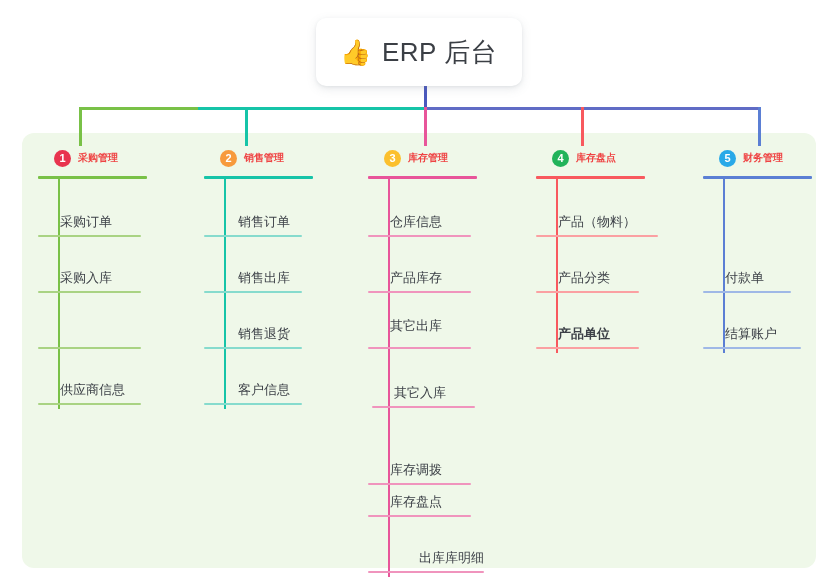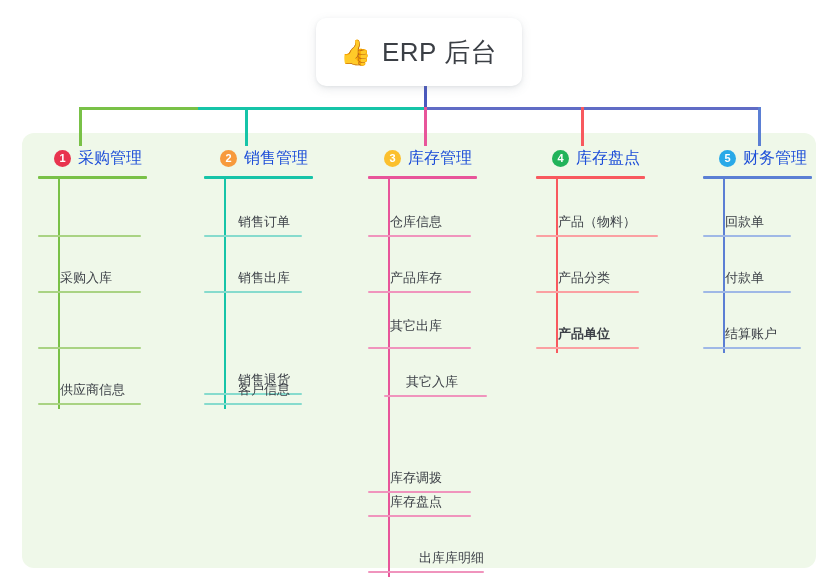--- a/index.html
+++ b/index.html
@@ -48,21 +48,21 @@
     display:flex;align-items:center;gap:7px;
     height:24px;
     padding-left:16px;
   }
   .badge{
     width:17px;height:17px;border-radius:50%;
     display:flex;align-items:center;justify-content:center;
     color:#fff;font-size:11px;line-height:1;font-weight:bold;
     flex:0 0 auto;
   }
-  .col-title{font-size:16px;color:#1d4ed8;white-space:nowrap;}
+  .col-title{font-size:10px;color:#ef4444;white-space:nowrap;font-weight:bold;}
   .head-rule{height:3px;border-radius:1px;margin-top:6px;}
   .spine{position:absolute;width:2px;top:0;}
 
   .leaf{
     position:absolute;
     display:flex;flex-direction:column;justify-content:flex-end;
   }
   .leaf-label{
     font-size:13px;color:#3d4148;white-space:nowrap;
     padding-left:22px;padding-bottom:4px;
@@ -95,20 +95,21 @@
 
   <div class="col" style="left:38px;top:146px;width:150px;">
     <div class="col-head">
       <span class="badge" style="background:#e8344e;">1</span>
       <span class="col-title">采购管理</span>
     </div>
     <div class="head-rule" style="background:#79c147;width:109px;"></div>
     <div style="position:relative;height:246px;">
       <div class="spine" style="left:20px;height:230px;background:#79c147;"></div>
       <div class="leaf" style="left:0;top:2px;width:103px;height:56px;">
+        <span class="leaf-label">采购订单</span>
         <div class="leaf-rule" style="background:#a9d383;width:103px;"></div>
       </div>
       <div class="leaf" style="left:0;top:58px;width:103px;height:56px;">
         <span class="leaf-label">采购入库</span>
         <div class="leaf-rule" style="background:#a9d383;width:103px;"></div>
       </div>
       <div class="leaf" style="left:0;top:114px;width:103px;height:56px;">
         <div class="leaf-rule" style="background:#a9d383;width:103px;"></div>
       </div>
       <div class="leaf" style="left:0;top:170px;width:103px;height:56px;">
@@ -127,21 +128,21 @@
     <div style="position:relative;height:246px;text-align:center;">
       <div class="spine" style="left:20px;height:230px;background:#16c4a8;"></div>
       <div class="leaf" style="left:0;top:2px;width:98px;height:56px;">
         <span class="leaf-label">销售订单</span>
         <div class="leaf-rule" style="background:#86dbcd;width:98px;"></div>
       </div>
       <div class="leaf" style="left:0;top:58px;width:98px;height:56px;">
         <span class="leaf-label">销售出库</span>
         <div class="leaf-rule" style="background:#86dbcd;width:98px;"></div>
       </div>
-      <div class="leaf" style="left:0;top:114px;width:98px;height:56px;margin-top:46px;">
+      <div class="leaf" style="left:0;top:114px;width:98px;height:56px;">
         <span class="leaf-label">销售退货</span>
         <div class="leaf-rule" style="background:#86dbcd;width:98px;"></div>
       </div>
       <div class="leaf" style="left:0;top:170px;width:98px;height:56px;">
         <span class="leaf-label">客户信息</span>
         <div class="leaf-rule" style="background:#86dbcd;width:98px;"></div>
       </div>
     </div>
   </div>
 
@@ -158,25 +159,25 @@
         <div class="leaf-rule" style="background:#f094bd;width:103px;"></div>
       </div>
       <div class="leaf" style="left:0;top:58px;width:103px;height:56px;">
         <span class="leaf-label">产品库存</span>
         <div class="leaf-rule" style="background:#f094bd;width:103px;"></div>
       </div>
       <div class="leaf" style="left:0;top:114px;width:103px;height:56px;gap:8px;">
         <span class="leaf-label">其它出库</span>
         <div class="leaf-rule" style="background:#f094bd;width:103px;"></div>
       </div>
-      <div class="leaf" style="left:16px;top:170px;width:103px;height:48px;">
+      <div class="leaf" style="left:4px;top:170px;width:103px;height:59px;">
         <span class="leaf-label">其它入库</span>
         <div class="leaf-rule" style="background:#f094bd;width:103px;"></div>
       </div>
-      <div class="leaf" style="left:0;top:242px;width:103px;height:72px;">
+      <div class="leaf" style="left:0;top:234px;width:103px;height:72px;">
         <span class="leaf-label">库存调拨</span>
         <div class="leaf-rule" style="background:#f094bd;width:103px;"></div>
       </div>
       <div class="leaf" style="left:0;top:282px;width:103px;height:56px;">
         <span class="leaf-label">库存盘点</span>
         <div class="leaf-rule" style="background:#f094bd;width:103px;"></div>
       </div>
       <div class="leaf" style="left:0;top:338px;width:116px;height:56px;align-items:flex-end;">
         <span class="leaf-label">出库库明细</span>
         <div class="leaf-rule" style="background:#f094bd;width:116px;"></div>
@@ -208,24 +209,20 @@
   </div>
 
   <div class="col" style="left:703px;top:146px;width:150px;">
     <div class="col-head">
       <span class="badge" style="background:#29a9e8;">5</span>
       <span class="col-title">财务管理</span>
     </div>
     <div class="head-rule" style="background:#5b7fd4;width:109px;"></div>
     <div style="position:relative;height:190px;">
       <div class="spine" style="left:20px;height:174px;background:#5b7fd4;"></div>
-      <div class="leaf" style="left:0;top:2px;width:88px;height:56px;">
-        <span class="leaf-label">回款单</span>
-        <div class="leaf-rule" style="background:#9fb8e6;width:88px;"></div>
-      </div>
       <div class="leaf" style="left:0;top:58px;width:88px;height:56px;">
         <span class="leaf-label">付款单</span>
         <div class="leaf-rule" style="background:#9fb8e6;width:88px;"></div>
       </div>
       <div class="leaf" style="left:0;top:114px;width:98px;height:56px;">
         <span class="leaf-label">结算账户</span>
         <div class="leaf-rule" style="background:#9fb8e6;width:98px;"></div>
       </div>
     </div>
   </div>

